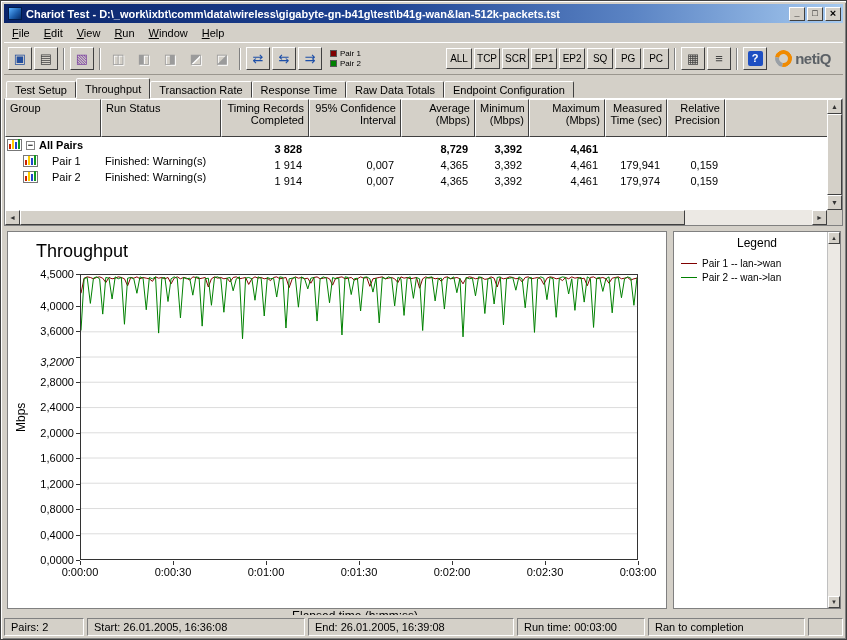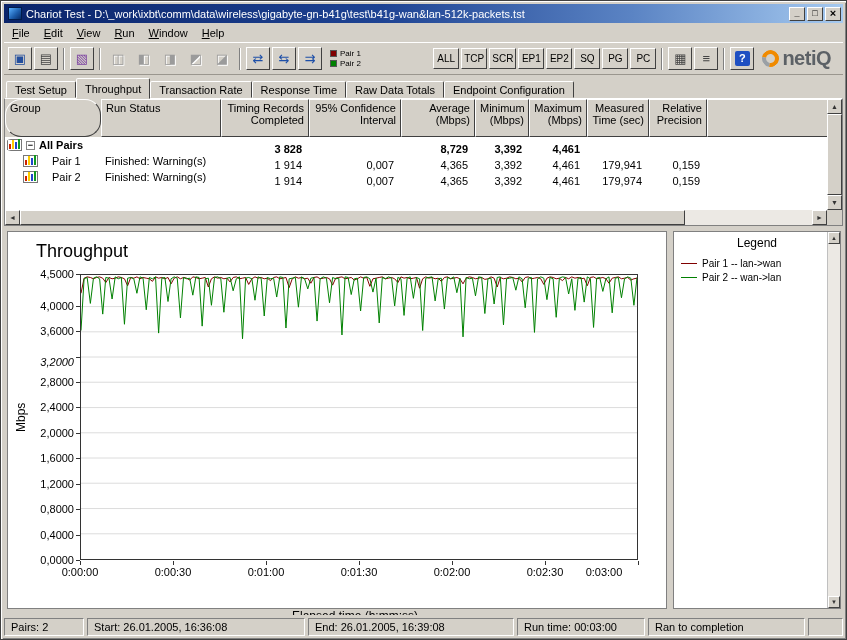--- a/index.html
+++ b/index.html
@@ -20,21 +20,21 @@
   .titlebar {
     position: absolute; left: 3px; top: 3px; right: 3px; height: 19px;
     background: linear-gradient(90deg, #0a246a 0%, #1e4393 45%, #5b84c4 75%, #a6caf0 100%);
     display: flex; align-items: center; padding: 0 2px;
   }
   .app-icon {
     width: 14px; height: 13px; margin: 0 4px 0 2px; flex: 0 0 auto;
     background: linear-gradient(135deg, #59b0ff 0%, #1d5fae 55%, #062a66 100%);
     border: 1px solid #021c4a;
   }
-  .title-text { color: #fff; font-weight: normal; white-space: nowrap; overflow: hidden; flex: 1; }
+  .title-text { color: #fff; font-weight: bold; white-space: nowrap; overflow: hidden; flex: 1; }
   .win-btns { display: flex; gap: 2px; margin-left: 4px; }
   .win-btn {
     width: 16px; height: 14px; background: #d4d0c8;
     border: 1px solid; border-color: #fff #404040 #404040 #fff;
     font-size: 9px; line-height: 11px; text-align: center; font-weight: bold; cursor: default;
   }
   .win-btn.close { font-size: 11px; }
 
   
   .menubar {
@@ -70,21 +70,21 @@
   .tool-spacer { flex: 1; }
   .help-glyph {
     width: 15px; height: 15px; background: #1e4fc2; color: #fff; font-weight: bold;
     font-size: 11px; line-height: 15px; text-align: center; border-radius: 2px;
   }
   .brand { display: flex; align-items: center; gap: 3px; margin: 0 8px 0 6px; flex: 0 0 auto; }
   .brand-swirl {
     width: 17px; height: 17px; border-radius: 50%;
     border: 4px solid #f08a00; border-left-color: #9aa0a6; transform: rotate(-35deg);
   }
-  .brand-text { font-size: 20px; font-weight: bold; color: #5c6166; letter-spacing: -0.5px; }
+  .brand-text { font-size: 15px; font-weight: bold; color: #5c6166; letter-spacing: -0.5px; }
 
   
   .tabbar {
     position: absolute; left: 3px; top: 76px; right: 3px; height: 21px;
     display: flex; align-items: flex-end; padding-left: 2px;
   }
   .tab {
     height: 17px; padding: 2px 8px 0;
     background: #d4d0c8;
     border: 1px solid; border-color: #fff #404040 transparent #fff;
@@ -99,23 +99,23 @@
   .table-area {
     position: absolute; left: 3px; top: 97px; right: 3px; height: 128px;
     background: #fff; border: 1px solid #808080; border-top: 1px solid #fff;
   }
   .thead { display: flex; height: 38px; background: #d4d0c8; }
   .th {
     border: 1px solid; border-color: #fff #404040 #404040 #fff;
     padding: 2px 4px; line-height: 12px; overflow: hidden; white-space: nowrap; flex: 0 0 auto;
   }
   .th.num { text-align: right; }
-  .c-group { width: 96px; border-radius: 16px; } .c-status { width: 120px; } .c-records { width: 88px; }
+  .c-group { width: 96px; } .c-status { width: 120px; } .c-records { width: 88px; }
   .c-ci { width: 92px; } .c-avg { width: 74px; } .c-min { width: 54px; }
-  .c-max { width: 58px; } .c-time { width: 62px; } .c-prec { width: 58px; }
+  .c-max { width: 76px; } .c-time { width: 62px; } .c-prec { width: 58px; }
   .c-fill { flex: 1 1 auto; }
   .tbody { position: absolute; left: 0; right: 15px; top: 38px; bottom: 15px; background: #fff; overflow: hidden; }
   .tr { display: flex; height: 16px; align-items: center; }
   .tr.group-row { font-weight: bold; }
   .td { padding: 0 4px; white-space: nowrap; overflow: hidden; flex: 0 0 auto; }
   .td.num { text-align: right; padding-right: 7px; margin-top: 8px; }
   .td.c-group { display: flex; align-items: center; padding-left: 2px; }
   .mini-chart {
     display: inline-flex; align-items: flex-end; gap: 1px;
     width: 15px; height: 12px; padding: 1px; flex: 0 0 auto;
@@ -469,21 +469,21 @@
       <div class="xtick" style="left: 135px;">0:00:30</div>
       <div class="xtickmark" style="left: 165px;"></div>
       <div class="xtick" style="left: 228px;">0:01:00</div>
       <div class="xtickmark" style="left: 258px;"></div>
       <div class="xtick" style="left: 321px;">0:01:30</div>
       <div class="xtickmark" style="left: 351px;"></div>
       <div class="xtick" style="left: 414px;">0:02:00</div>
       <div class="xtickmark" style="left: 444px;"></div>
       <div class="xtick" style="left: 507px;">0:02:30</div>
       <div class="xtickmark" style="left: 537px;"></div>
-      <div class="xtick" style="left: 566px; text-align: center;">0:03:00</div>
+      <div class="xtick" style="left: 600px; text-align: center;">0:03:00</div>
       <div class="xtickmark" style="left: 630px;"></div>
     </div>
 
   <div class="legend-panel">
     <div class="legend-title">Legend</div>
     <div class="legend-items">
         <div class="legend-item">
           <span class="legend-swatch" style="border-top-color: rgb(128, 0, 0);"></span>
           <span>Pair 1 -- lan-&gt;wan</span>
         </div>

